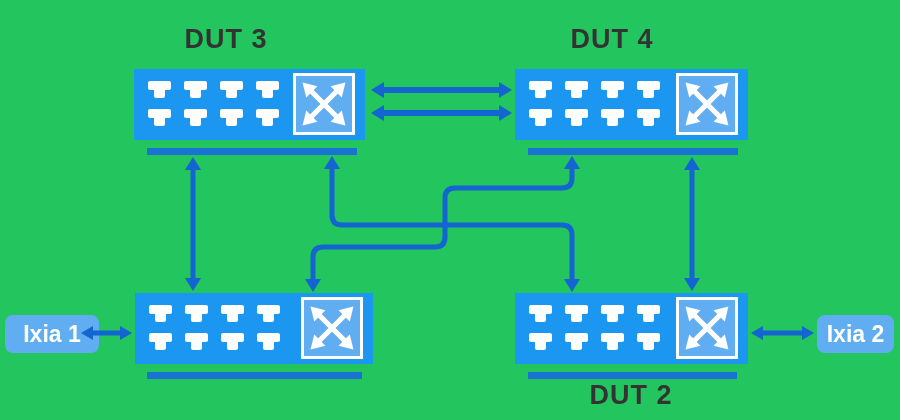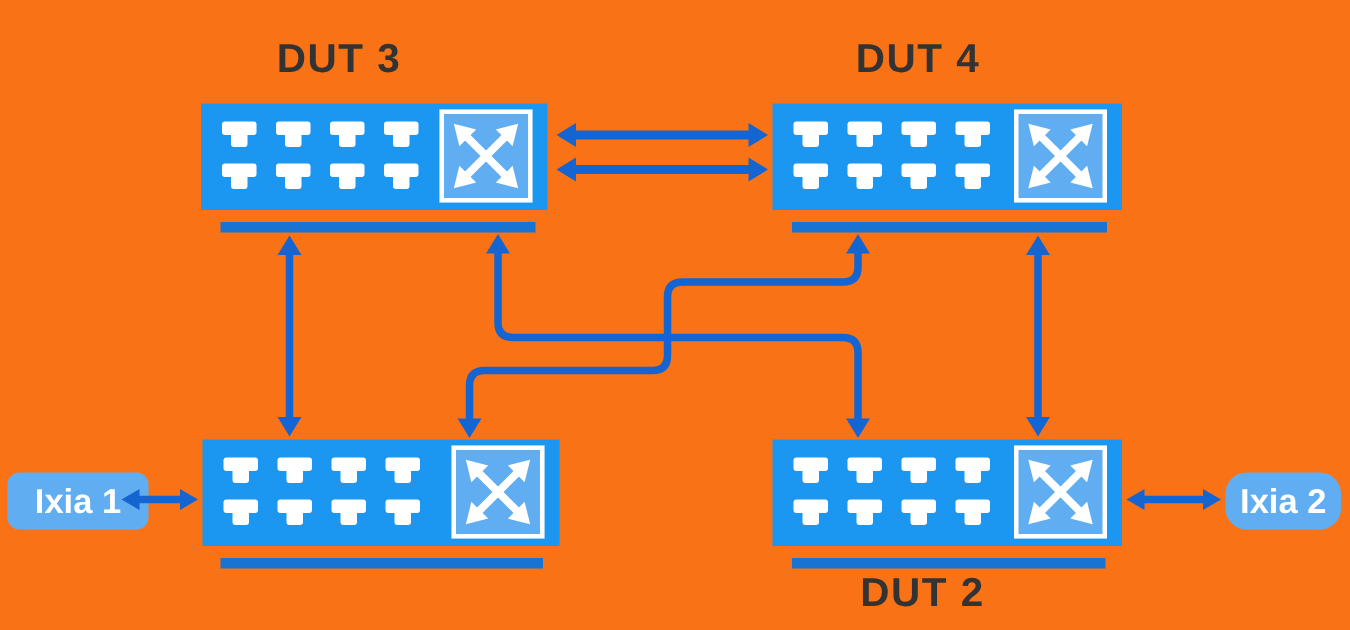--- a/index.html
+++ b/index.html
@@ -1,17 +1,17 @@
 <!DOCTYPE html>
 <html><head>
 <meta charset="utf-8">
 <style>
   html,body{margin:0;padding:0;background:#fff;}
   .canvas{
-    position:relative;width:900px;height:420px;background:#f97316;
+    position:relative;width:900px;height:420px;background:#22c55e;
     font-family:"Liberation Sans",sans-serif;overflow:hidden;
   }
   
   .switch{position:absolute;background:#1b97f1;}
   .switch .ports{
     position:absolute;left:14px;top:12px;
     display:grid;grid-template-columns:repeat(4,23px);
     column-gap:13px;row-gap:10px;
   }
   .port{position:relative;width:23px;height:18px;}
@@ -138,24 +138,24 @@
             <path d="M15,15 L45,45 M45,15 L15,45" stroke="#fff" stroke-width="5.5" fill="none"></path>
             <polygon points="7,7 23,11 11,23"></polygon>
             <polygon points="53,53 37,49 49,37"></polygon>
             <polygon points="53,7 49,23 37,11"></polygon>
             <polygon points="7,53 11,37 23,49"></polygon>
           </g>
         </svg>
     </div>
   </div>
   <div class="baseline" style="left:528px;top:372px;width:209px;"></div>
-  <div class="dut-label" style="left:530px;top:380px;">DUT 2</div>
+  <div class="dut-label" style="left:546px;top:380px;">DUT 2</div>
 
   <div class="ixia" style="left:5px;top:315px;">Ixia 1</div>
-  <div class="ixia" style="left:817px;top:315px;width:77px;border-radius:14px;">Ixia 2</div>
+  <div class="ixia" style="left:817px;top:315px;width:77px;">Ixia 2</div>
 
   <svg class="overlay" width="900" height="420" viewBox="0 0 900 420">
 
     <g>
       <path d="M383,90 L500,90" stroke-width="6"></path>
       <polygon points="371,90 384,82 384,98"></polygon>
       <polygon points="512,90 499,82 499,98"></polygon>
     </g>
     <g>
       <path d="M383,113 L500,113" stroke-width="6"></path>

